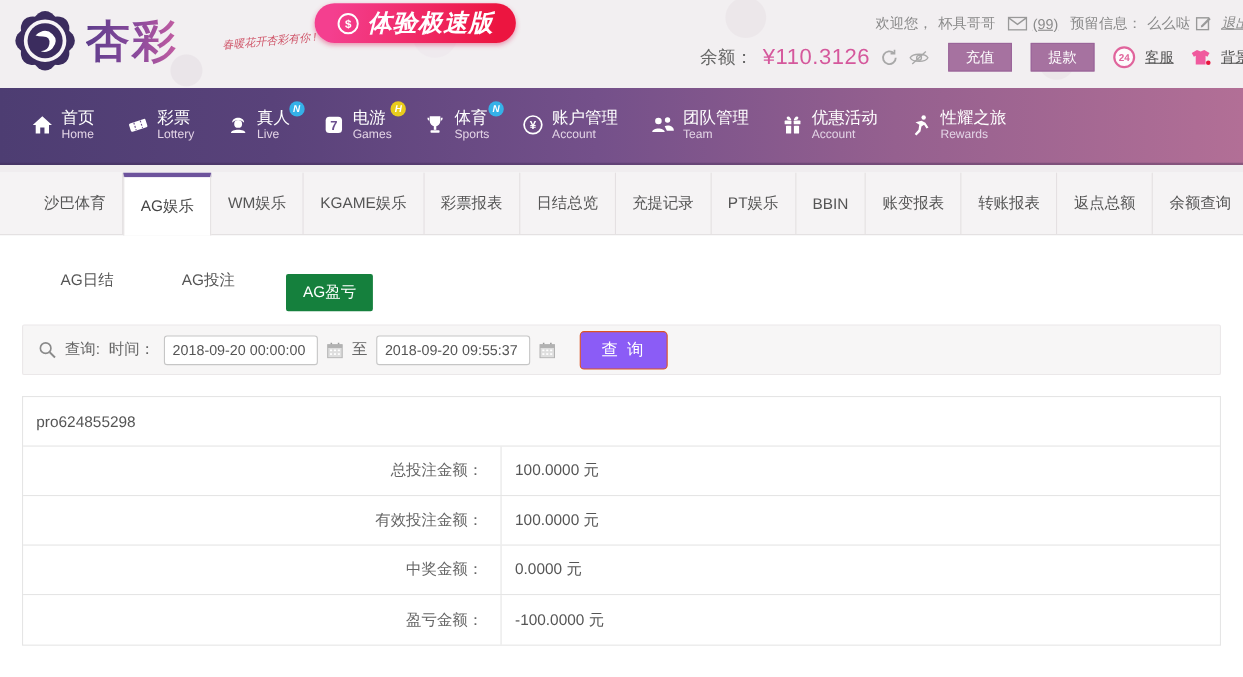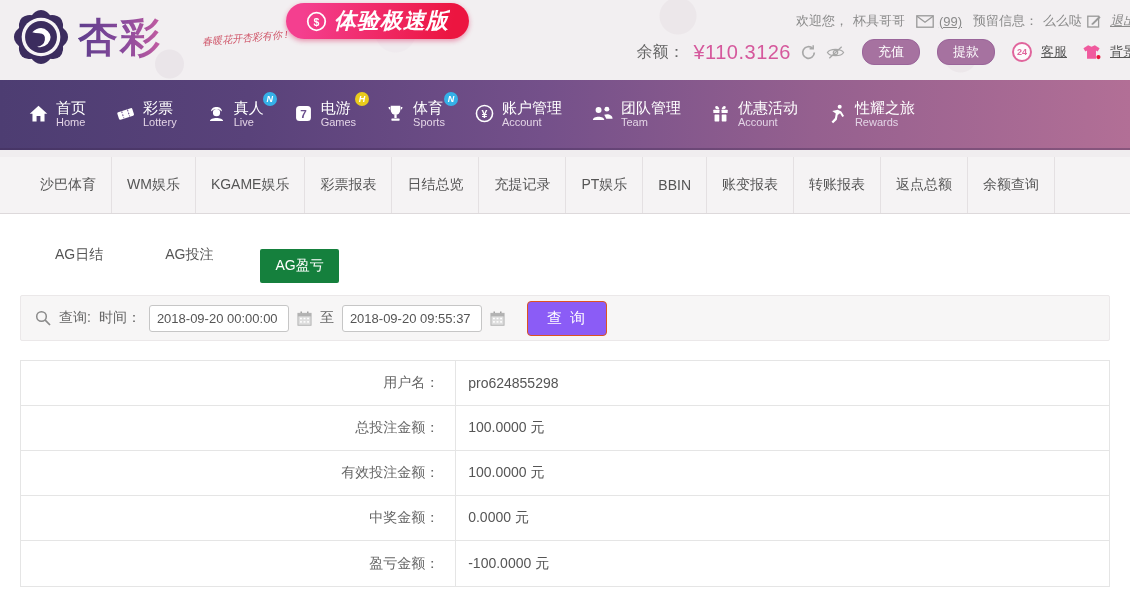--- a/index.html
+++ b/index.html
@@ -28,21 +28,21 @@
 
   .header-right { position:absolute; top:12px; right:-6px; }
   .welcome-row { display:flex; justify-content:flex-end; align-items:center; gap:5px;
     font-size:13px; color:#8a8a8a; white-space:nowrap; }
   .welcome-row .uline { text-decoration:underline; color:#8a8a8a; cursor:pointer; }
   .logout { font-style:italic; text-decoration:underline; cursor:pointer; }
   .balance-row { margin-top:9px; display:flex; justify-content:flex-end; align-items:center; gap:9px; }
   .balance-label { font-size:16px; color:#666; }
   .balance-value { font-size:20px; color:#d5589c; letter-spacing:.5px; }
   .pill-btn { background:#a672a0; border:1px solid #9a659a; color:#fff; font-size:13px;
-    padding:3px 15px; border-radius:12px; cursor:pointer;font-family:Liberation Serif, serif; }
+    padding:3px 15px; border-radius:0; cursor:pointer;font-family:Liberation Serif, serif; }
   .svc-24 { width:20px; height:20px; border:2px solid #e0649c; border-radius:50%;
     color:#e0649c; font-size:9px; font-weight:bold; display:flex; align-items:center;
     justify-content:center; background:#fdfbfc; }
   .hdr-link { font-size:13px; color:#555; text-decoration:underline; cursor:pointer; }
   .ico { display:inline-flex; align-items:center; }
 
   
   .nav { height:70px; display:flex; align-items:center; gap:29px; padding-left:28px;
     background:linear-gradient(90deg,#4d3d72 0%,#59427a 22%,#74508a 48%,#95608f 72%,#b26f96 100%);
     border-bottom:2px solid rgba(60,40,80,.35); }
@@ -300,20 +300,21 @@
       <span class="nav-zh">性耀之旅</span>
       <span class="nav-en">Rewards</span>
     </span>
   </div>
 </div>
 
 <div class="strip"></div>
 
 <div class="tabbar">
   <div class="tab">沙巴体育</div>
+  <div class="tab active">AG娱乐</div>
   <div class="tab">WM娱乐</div>
   <div class="tab">KGAME娱乐</div>
   <div class="tab">彩票报表</div>
   <div class="tab">日结总览</div>
   <div class="tab">充提记录</div>
   <div class="tab">PT娱乐</div>
   <div class="tab">BBIN</div>
   <div class="tab">账变报表</div>
   <div class="tab">转账报表</div>
   <div class="tab">返点总额</div>
@@ -366,21 +367,20 @@
           <rect x="7" y="10.8" width="2" height="1.6"></rect>
           <rect x="10.8" y="10.8" width="2" height="1.6"></rect>
         </g>
       </svg>
   </span>
   <button class="query-btn">查 询</button>
 </div>
 
 <div class="report">
   <div class="r-row">
-    <div class="r-label">用户名：</div>
     <div class="r-value">pro624855298</div>
   </div>
   <div class="r-row">
     <div class="r-label">总投注金额：</div>
     <div class="r-value">100.0000 元</div>
   </div>
   <div class="r-row">
     <div class="r-label">有效投注金额：</div>
     <div class="r-value">100.0000 元</div>
   </div>

